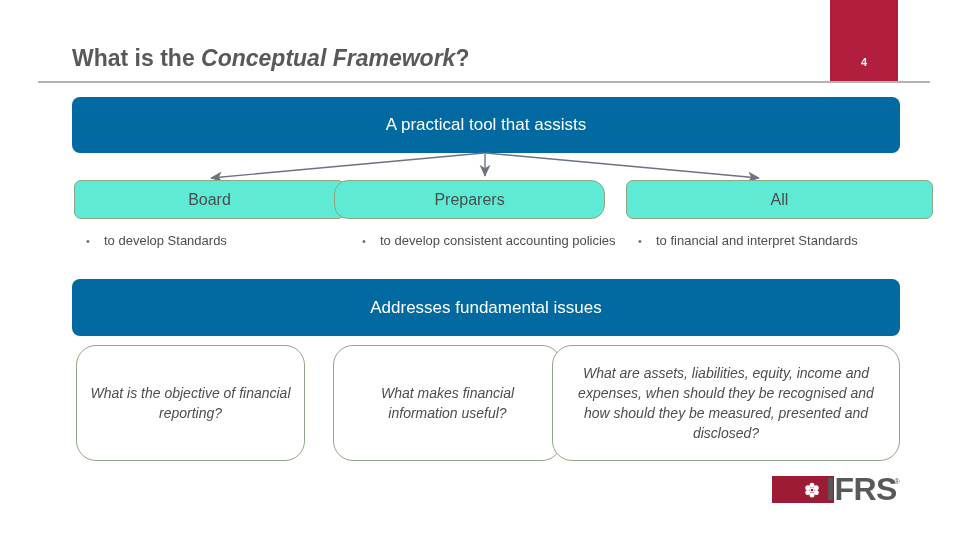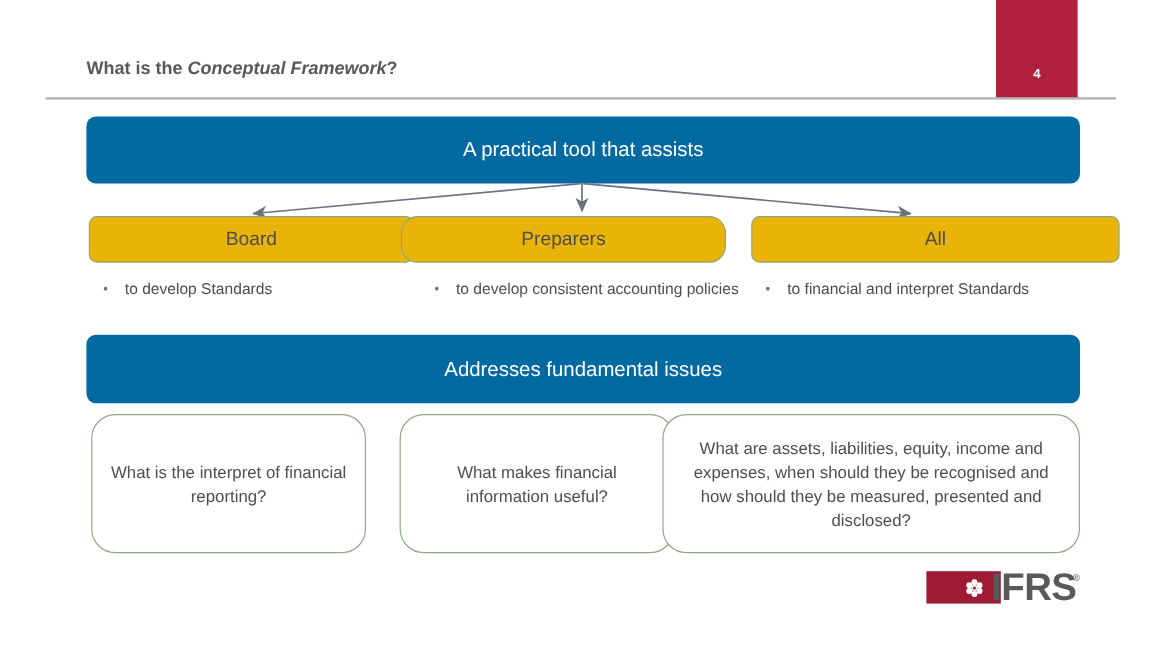--- a/index.html
+++ b/index.html
@@ -37,21 +37,21 @@
     color: #ffffff;
     font-size: 11px;
     font-weight: bold;
     line-height: 12px;
   }
   .slide-title {
     position: absolute;
     left: 72px;
     top: 44px;
     width: 740px;
-    font-size: 15px;
+    font-size: 23px;
     font-weight: bold;
     color: #595959;
     line-height: 28px;
     letter-spacing: 0px;
     white-space: nowrap;
   }
   .slide-title .ital {
     font-style: italic;
   }
   .header-rule {
@@ -95,21 +95,21 @@
     top: 0;
     width: 960px;
     height: 540px;
     pointer-events: none;
   }
 
   
   .aud-box {
     position: absolute;
     height: 39px;
-    background: #eab308;
+    background: #5eead4;
     border: 1px solid #8fa67e;
     border-radius: 7px;
     display: flex;
     align-items: center;
     justify-content: center;
     font-size: 16px;
     color: #4d4d4d;
     box-sizing: border-box;
   }
   #aud-box-0 { left: 74px;  top: 180px; width: 271px; }
@@ -145,20 +145,21 @@
     border-radius: 20px;
     display: flex;
     align-items: center;
     justify-content: center;
     text-align: center;
     font-size: 14px;
     color: #4d4d4d;
     line-height: 20px;
     box-sizing: border-box;
     padding: 2px 12px;
+    font-style: italic;
   }
   #q-box-0 { left: 76px;  top: 345px; width: 229px; height: 116px; }
   #q-box-1 { left: 308px; top: 345px; width: 229px; height: 116px; margin-left: 25px; }
   #q-box-2 { left: 552px; top: 345px; width: 348px; height: 116px; }
 
   
   #ifrs-logo {
     position: absolute;
     left: 772px;
     top: 474px;
@@ -250,21 +251,21 @@
   <div class="aud-bullet" id="aud-bullet-2">
     <span class="dot">•</span>
     <span class="btxt">to financial and interpret Standards</span>
   </div>
 
   <div class="banner" id="banner-mid">
     <span>Addresses fundamental issues</span>
   </div>
 
   <div class="q-box" id="q-box-0">
-    <span>What is the interpret of financial reporting?</span>
+    <span>What is the objective of financial reporting?</span>
   </div>
   <div class="q-box" id="q-box-1">
     <span>What makes financial information useful?</span>
   </div>
   <div class="q-box" id="q-box-2">
     <span>What are assets, liabilities, equity, income and expenses, when should they be recognised and how should they be measured, presented and disclosed?</span>
   </div>
 
   <div id="ifrs-logo">
     <div class="ifrs-red"></div>

